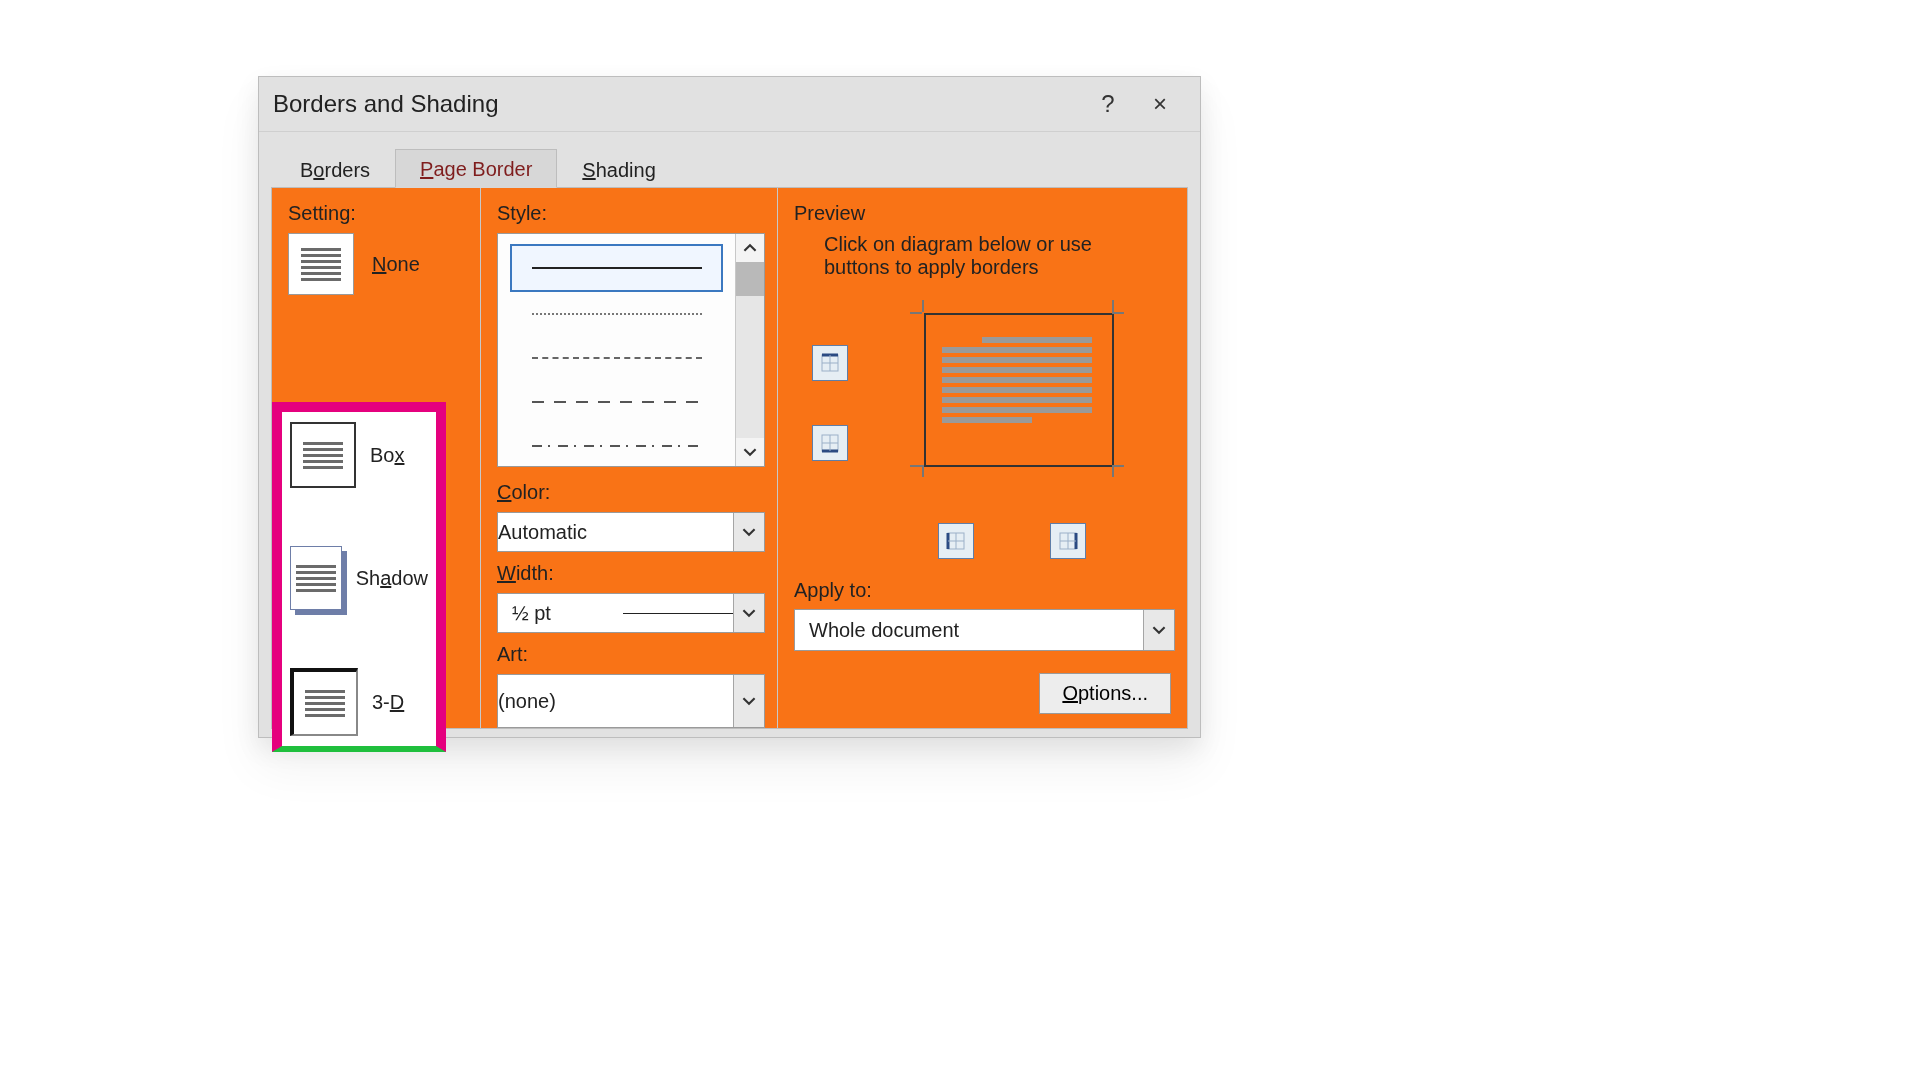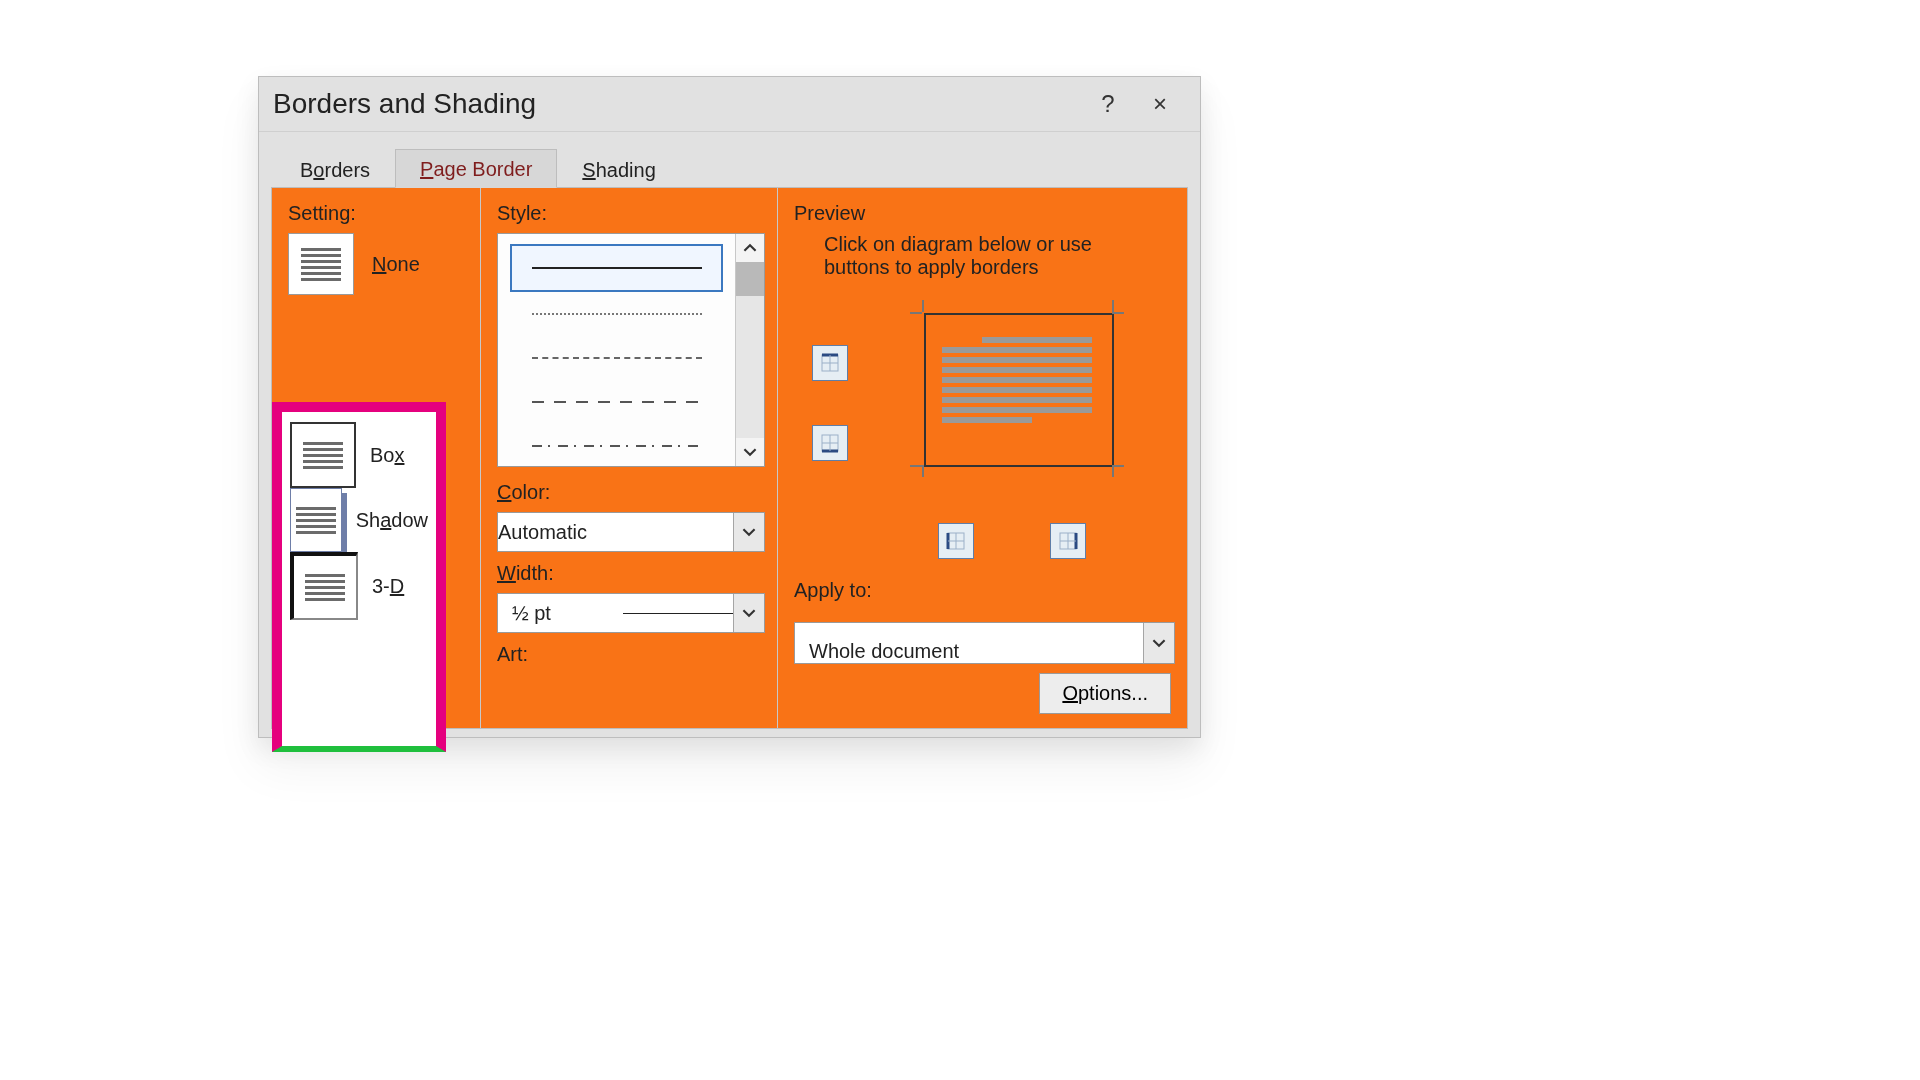--- a/index.html
+++ b/index.html
@@ -23,21 +23,21 @@
     border: 1px solid #bdbdbd;
     box-shadow: 0 10px 24px rgba(0,0,0,.08), 0 28px 46px rgba(0,0,0,.06);
   }
   .titlebar {
     height: 54px;
     display: flex;
     align-items: center;
     padding: 0 14px 0 14px;
     border-bottom: 1px solid #cfcfcf;
   }
-  .title { font-size: 28px; text-align: center; }
+  .title { font-size: 24px; text-align: center; }
   .spacer { flex: 1; }
   .title-btn {
     width: 52px;
     height: 40px;
     display: flex;
     align-items: center;
     justify-content: center;
     font-size: 24px;
     color: #333;
   }
@@ -109,20 +109,21 @@
     width: 174px;
     height: 350px;
     border: 10px solid #e5007e;
     border-bottom: 6px solid #1fbf3d;
     background: #fff;
     box-sizing: border-box;
     z-index: 5;
     padding: 10px 8px;
     display:flex;
     flex-direction:column;
+    justify-content:space-between;
   }
   .highlight-box .row { display:flex; align-items:center; gap:14px; }
   .hicon {
     width:62px; height:62px; background:#fff;
     border:2px solid #333;
     display:flex; align-items:center; justify-content:center;
     position:relative;
   }
   .hicon.shadow {
     box-shadow: 5px 5px 0 #6e7ea8;
@@ -233,21 +234,21 @@
   .mark.h { height:1.5px; width:12px; }
   .mark.v { width:1.5px; height:12px; }
   .doc-lines {
     position:absolute;
     left:148px; top:36px; width:150px;
   }
   .doc-lines div { height:6px; background: #9a9a9a; margin:4px 0; }
   .doc-lines div:first-child { margin-left:40px; }
   .doc-lines div:last-child { width:60%; }
   .applyto-label { font-size:20px; }
-  .applyto-dd { margin-top:20px; height:40px;align-items:flex-end; }
+  .applyto-dd { margin-top:7px; height:40px; }
   .options-btn {
     position:absolute;
     right: 16px; bottom: 14px;
     border:1px solid #9a9a9a;
     background:#ededed;
     padding: 8px 22px;
     font-size: 20px;
   }
   .chevsvg { width:14px; height:14px; }
 </style>
@@ -395,20 +396,28 @@
           <div class="chev">
               <svg class="chevsvg" viewBox="0 0 10 10">
                 <path d="M1 3 L5 7 L9 3" fill="none" stroke="#333" stroke-width="1.5"></path>
               </svg>
             </div>
         </div>
       </div>
 
       <div style="margin-top:10px">
         <span class="section-label">Art:</span>
+        <div class="dd art-dd">
+          <span class="dd-text">(none)</span>
+          <div class="chev">
+              <svg class="chevsvg" viewBox="0 0 10 10">
+                <path d="M1 3 L5 7 L9 3" fill="none" stroke="#333" stroke-width="1.5"></path>
+              </svg>
+            </div>
+        </div>
       </div>
     </div>
 
     <div class="col col3">
       <span class="section-label">Preview</span>
       <div class="preview-text">Click on diagram below or use buttons to apply borders</div>
 
       <div class="preview-stage">
         <div class="pvbtn" style="left:18px; top:48px">
           <svg width="22" height="22" viewBox="0 0 22 22">

